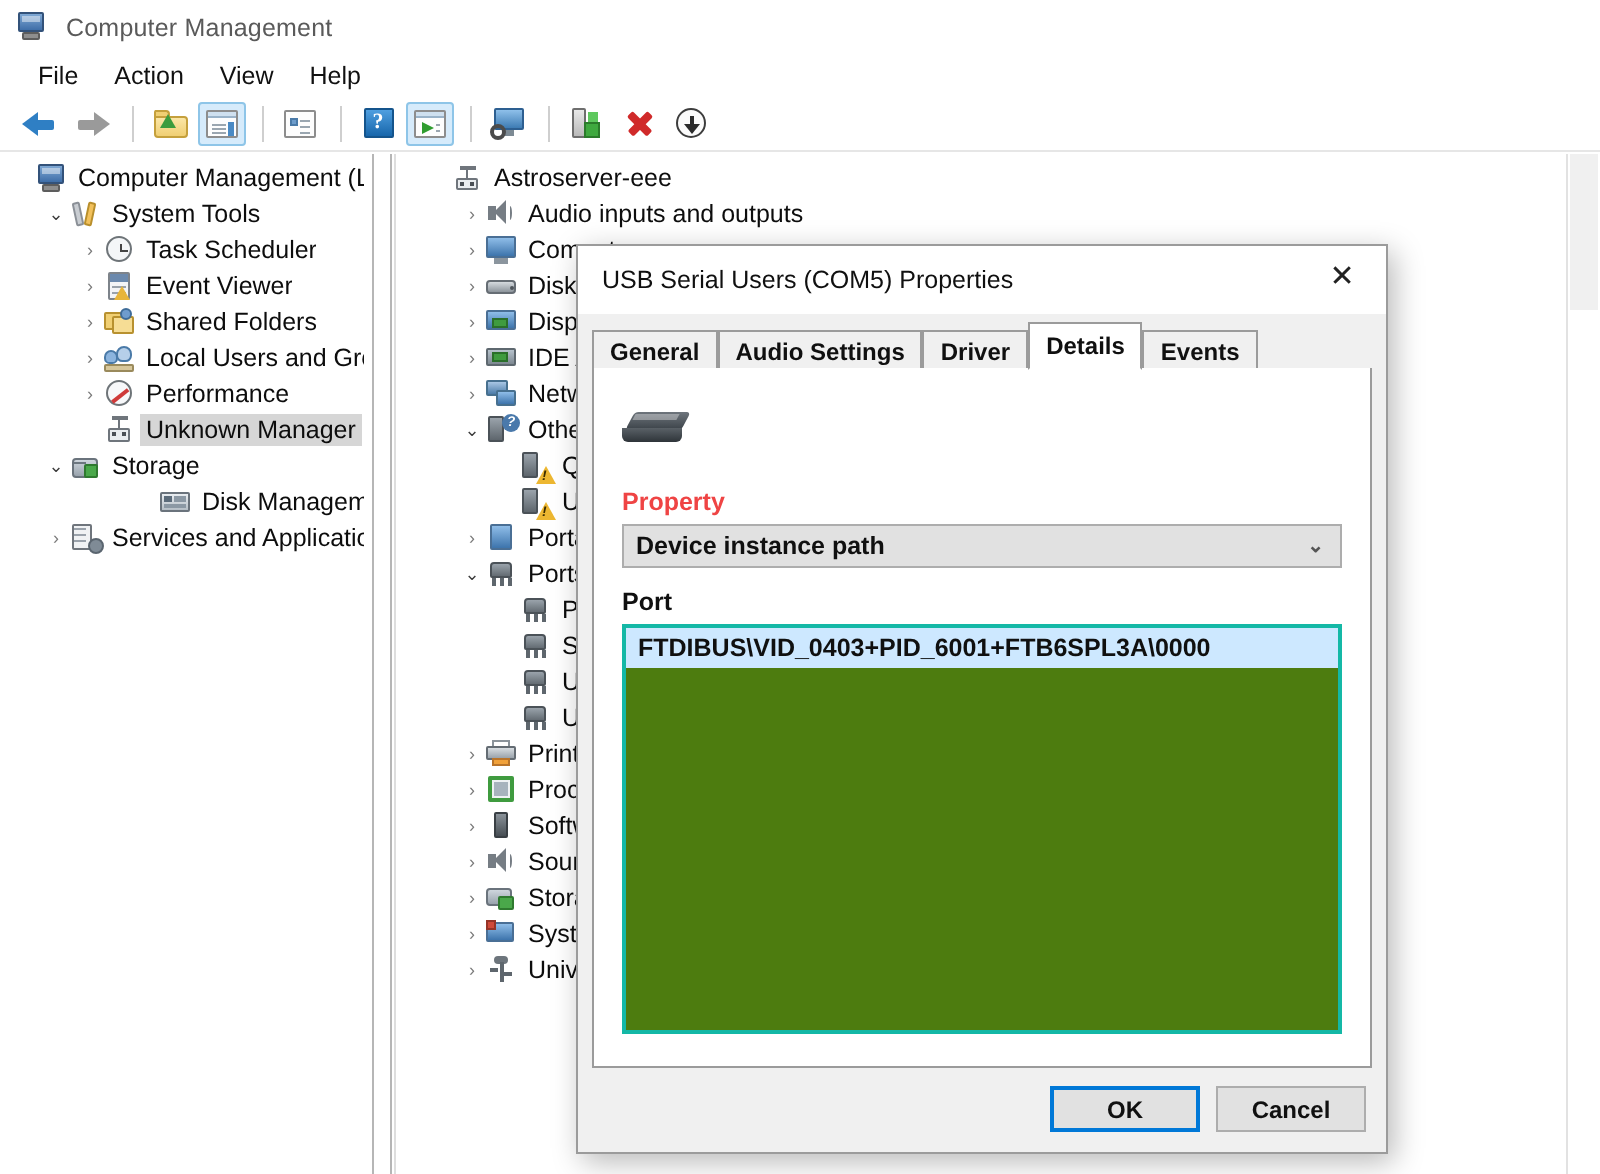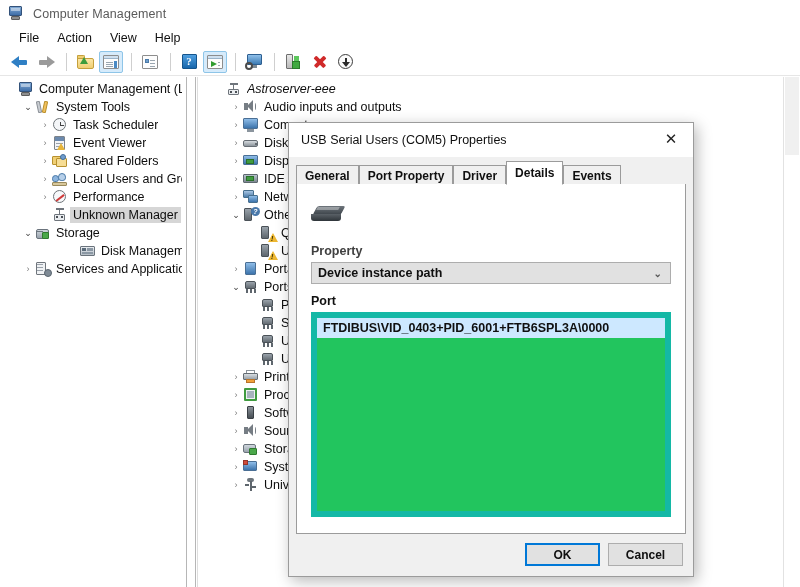--- a/index.html
+++ b/index.html
@@ -341,36 +341,36 @@
   .dev-head .dev-ico { width: 36px; height: 22px; position: relative; margin-right: 14px; flex: none; }
   .dev-ico .top { position:absolute; left:4px; top:2px; width:28px; height:9px;
                   background: linear-gradient(#6e757c,#3b4248);
                   transform: skewX(-28deg); border-radius: 2px;}
   .dev-ico .front { position:absolute; left:0px; top:10px; width:30px; height:7px;
                   background: linear-gradient(#5a6167,#2e3439); border-radius: 0 0 3px 3px;}
   .dev-ico .shine { position:absolute; left:6px; top:3px; width:22px; height:3px;
                   background: rgba(255,255,255,.35); transform: skewX(-28deg);}
   .dev-head .dev-name { font-size: 12.5px; color: #101010; }
 
-  .lbl-prop { position: absolute; left: 14px; top: 60px; font-size: 12.5px; color: #404040; }
+  .lbl-prop { position: absolute; left: 14px; top: 60px; font-size: 12.5px; color: #ef4444; }
   .combo {
     position: absolute; left: 14px; top: 78px; right: 14px; height: 22px;
     background: #e1e1e1; border: 1px solid #adadad;
     display: flex; align-items: center; padding-left: 6px;
     font-size: 12.5px; color: #101010;
   }
   .combo .chev {
     position: absolute; right: 8px; top: 0; height: 20px;
     display:flex; align-items:center; color:#555; font-size: 10px;
   }
 
   .lbl-value { position: absolute; left: 14px; top: 110px; font-size: 12.5px; color: #101010; }
   .valuebox {
     position: absolute; left: 14px; top: 128px; right: 14px; bottom: 16px;
-    background: #22c55e; border: 6px solid #14b8a6; overflow: hidden;
+    background: #4d7c0f; border: 2px solid #14b8a6; overflow: hidden;
   }
   .valuebox .vrow {
     height: 20px; line-height: 20px;
     background: #cde8ff;
     padding-left: 6px;
     font-size: 12.5px; color: #101010;
     white-space: nowrap;
   }
 
   .dlg-buttons {
@@ -606,21 +606,21 @@
           </span>
           <span class="lbl">Services and Applications</span>
         </div>
       </div>
   </div>
 
   <div class="splitter"></div>
 
   <div class="mid-pane">
     <div class="tree" id="device-tree">
-        <div class="tnode" style="padding-left: 14px; font-style: italic;">
+        <div class="tnode" style="padding-left: 14px;">
           <span class="chev"></span>
           <span class="ico">
             <span class="ic ic-server">
               <i class="top"></i>
               <i class="stem"></i>
               <i class="body"></i>
               <i class="n1"></i>
               <i class="n2"></i>
             </span>
           </span>
@@ -870,21 +870,21 @@
 
     <div class="dlg-title">
       <span class="t">USB Serial Users (COM5) Properties</span>
       <div class="dlg-close">✕</div>
     </div>
 
     <div class="dlg-body">
 
       <div class="tabstrip">
         <div class="tab">General</div>
-        <div class="tab">Port Property</div>
+        <div class="tab">Audio Settings</div>
         <div class="tab">Driver</div>
         <div class="tab active">Details</div>
         <div class="tab">Events</div>
       </div>
 
       <div class="tabpanel">
 
         <div class="dev-head">
           <span class="dev-ico">
             <i class="top"></i>

